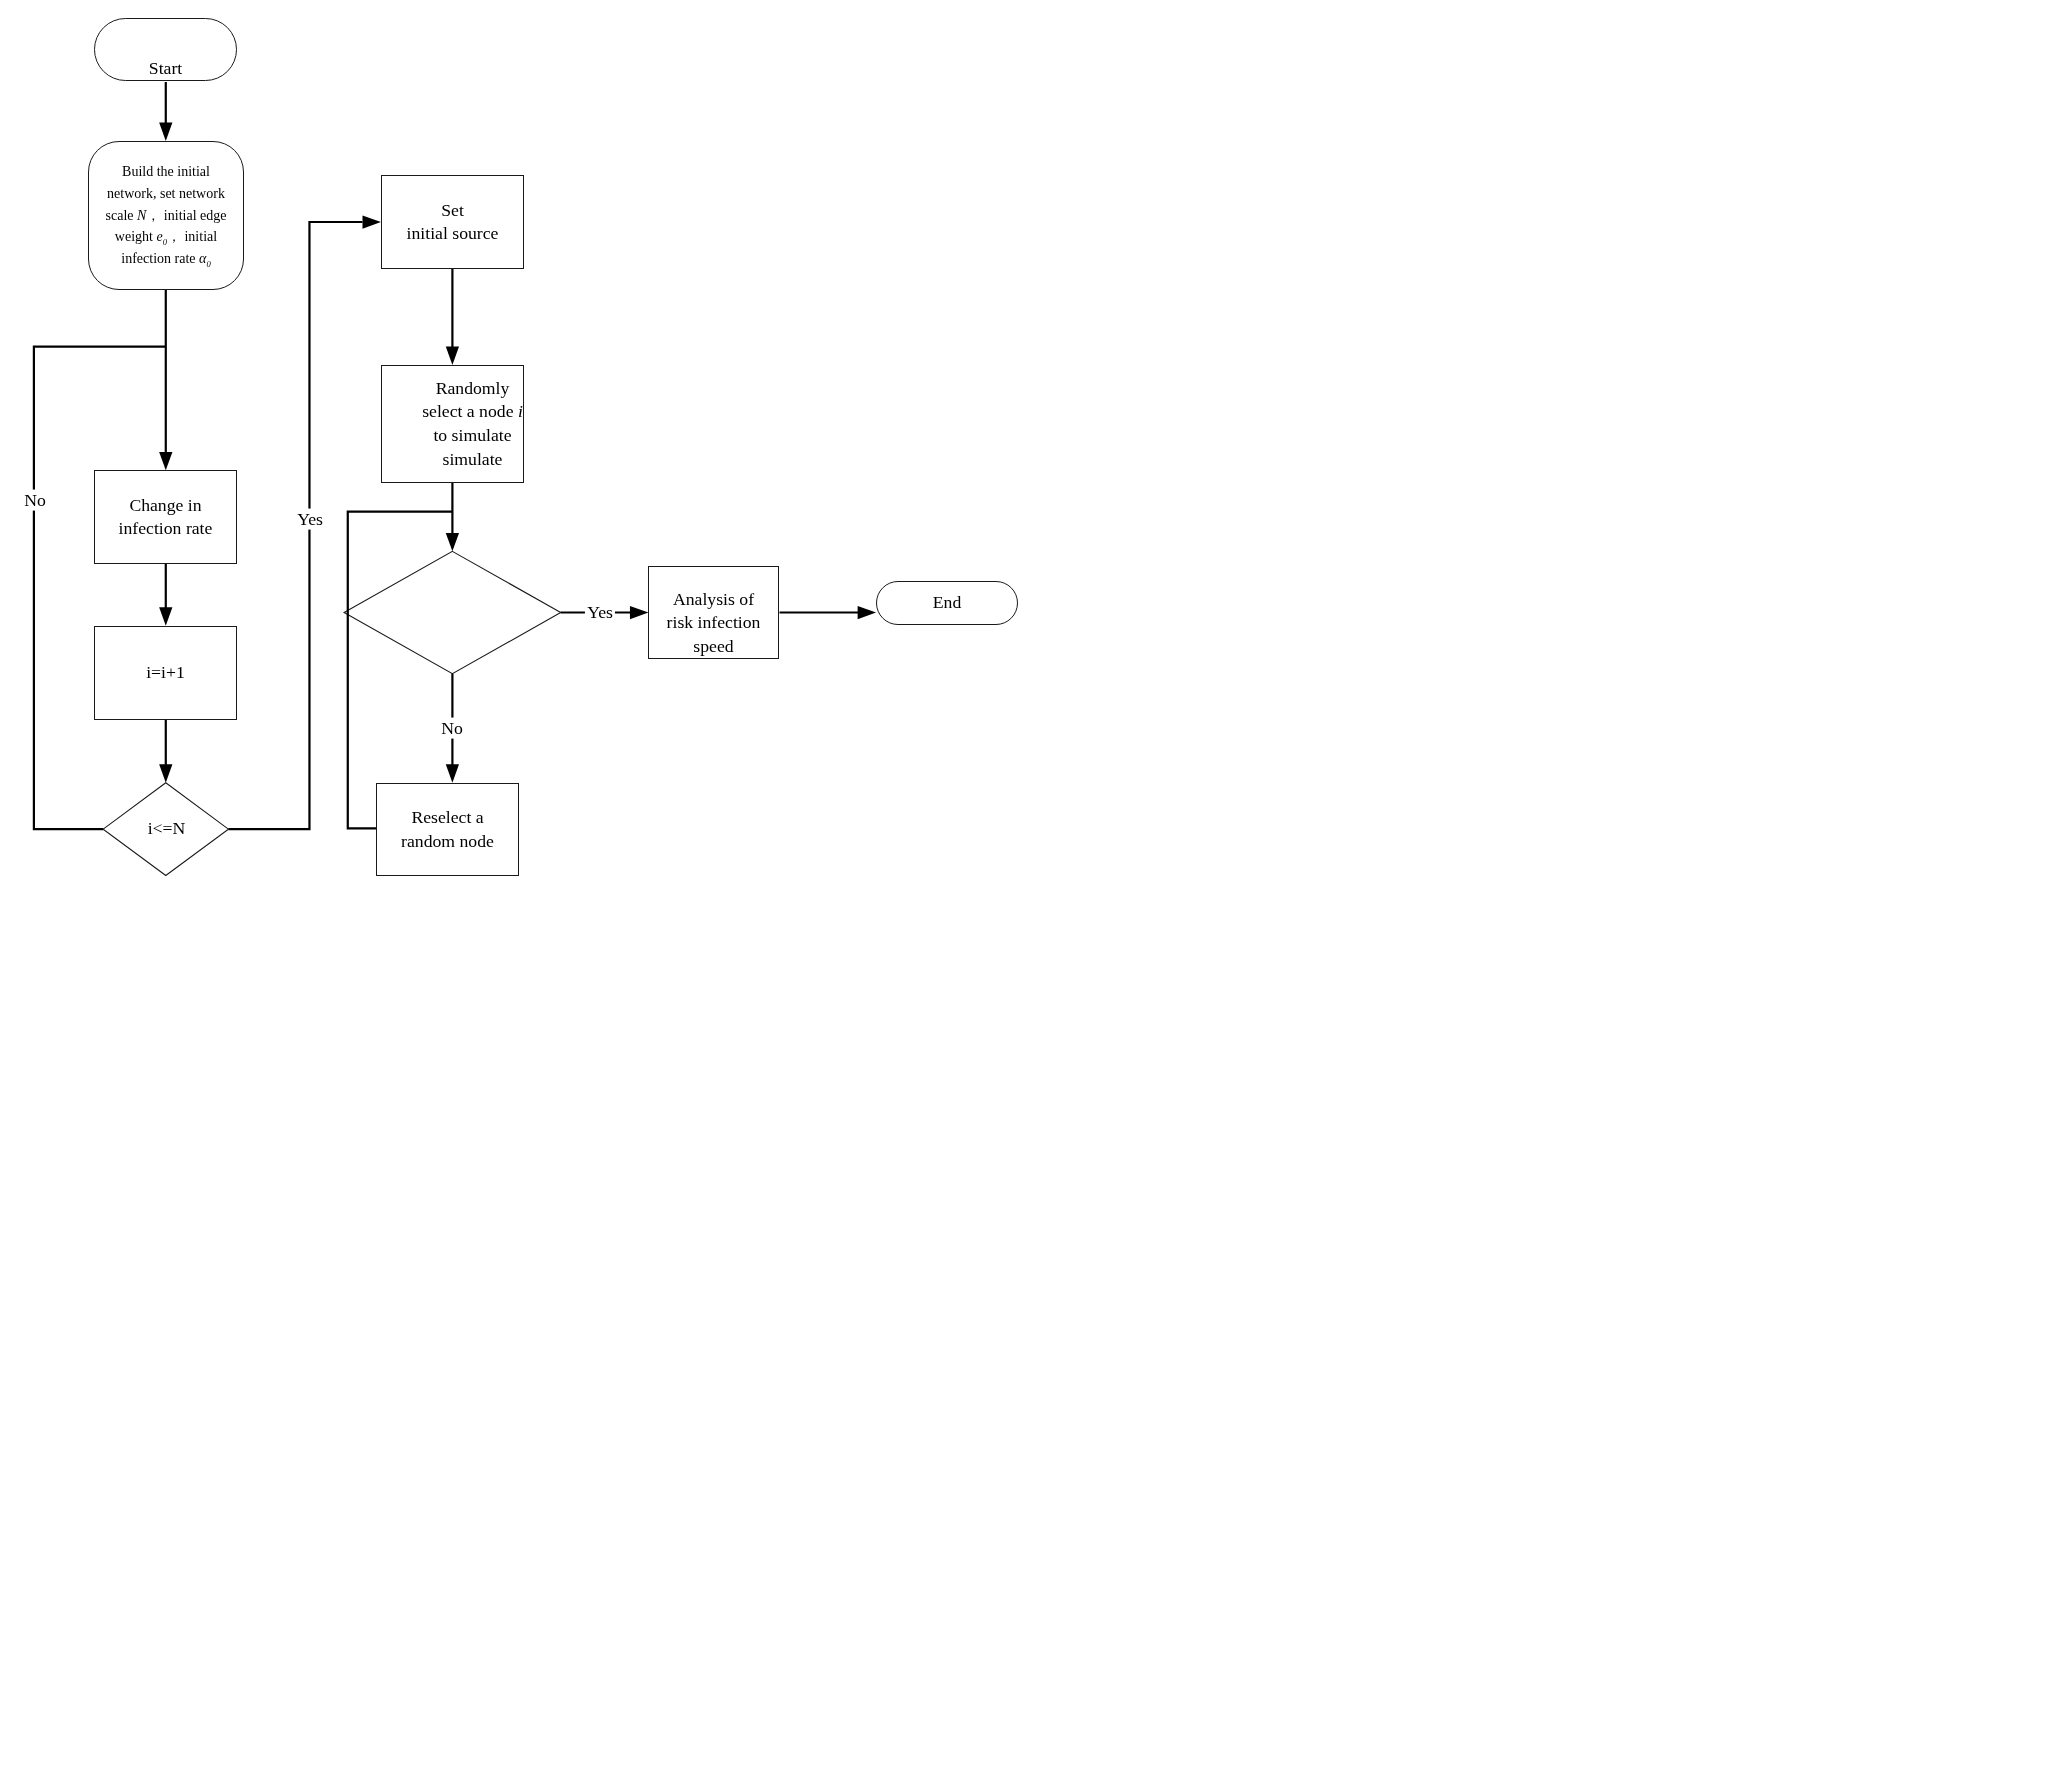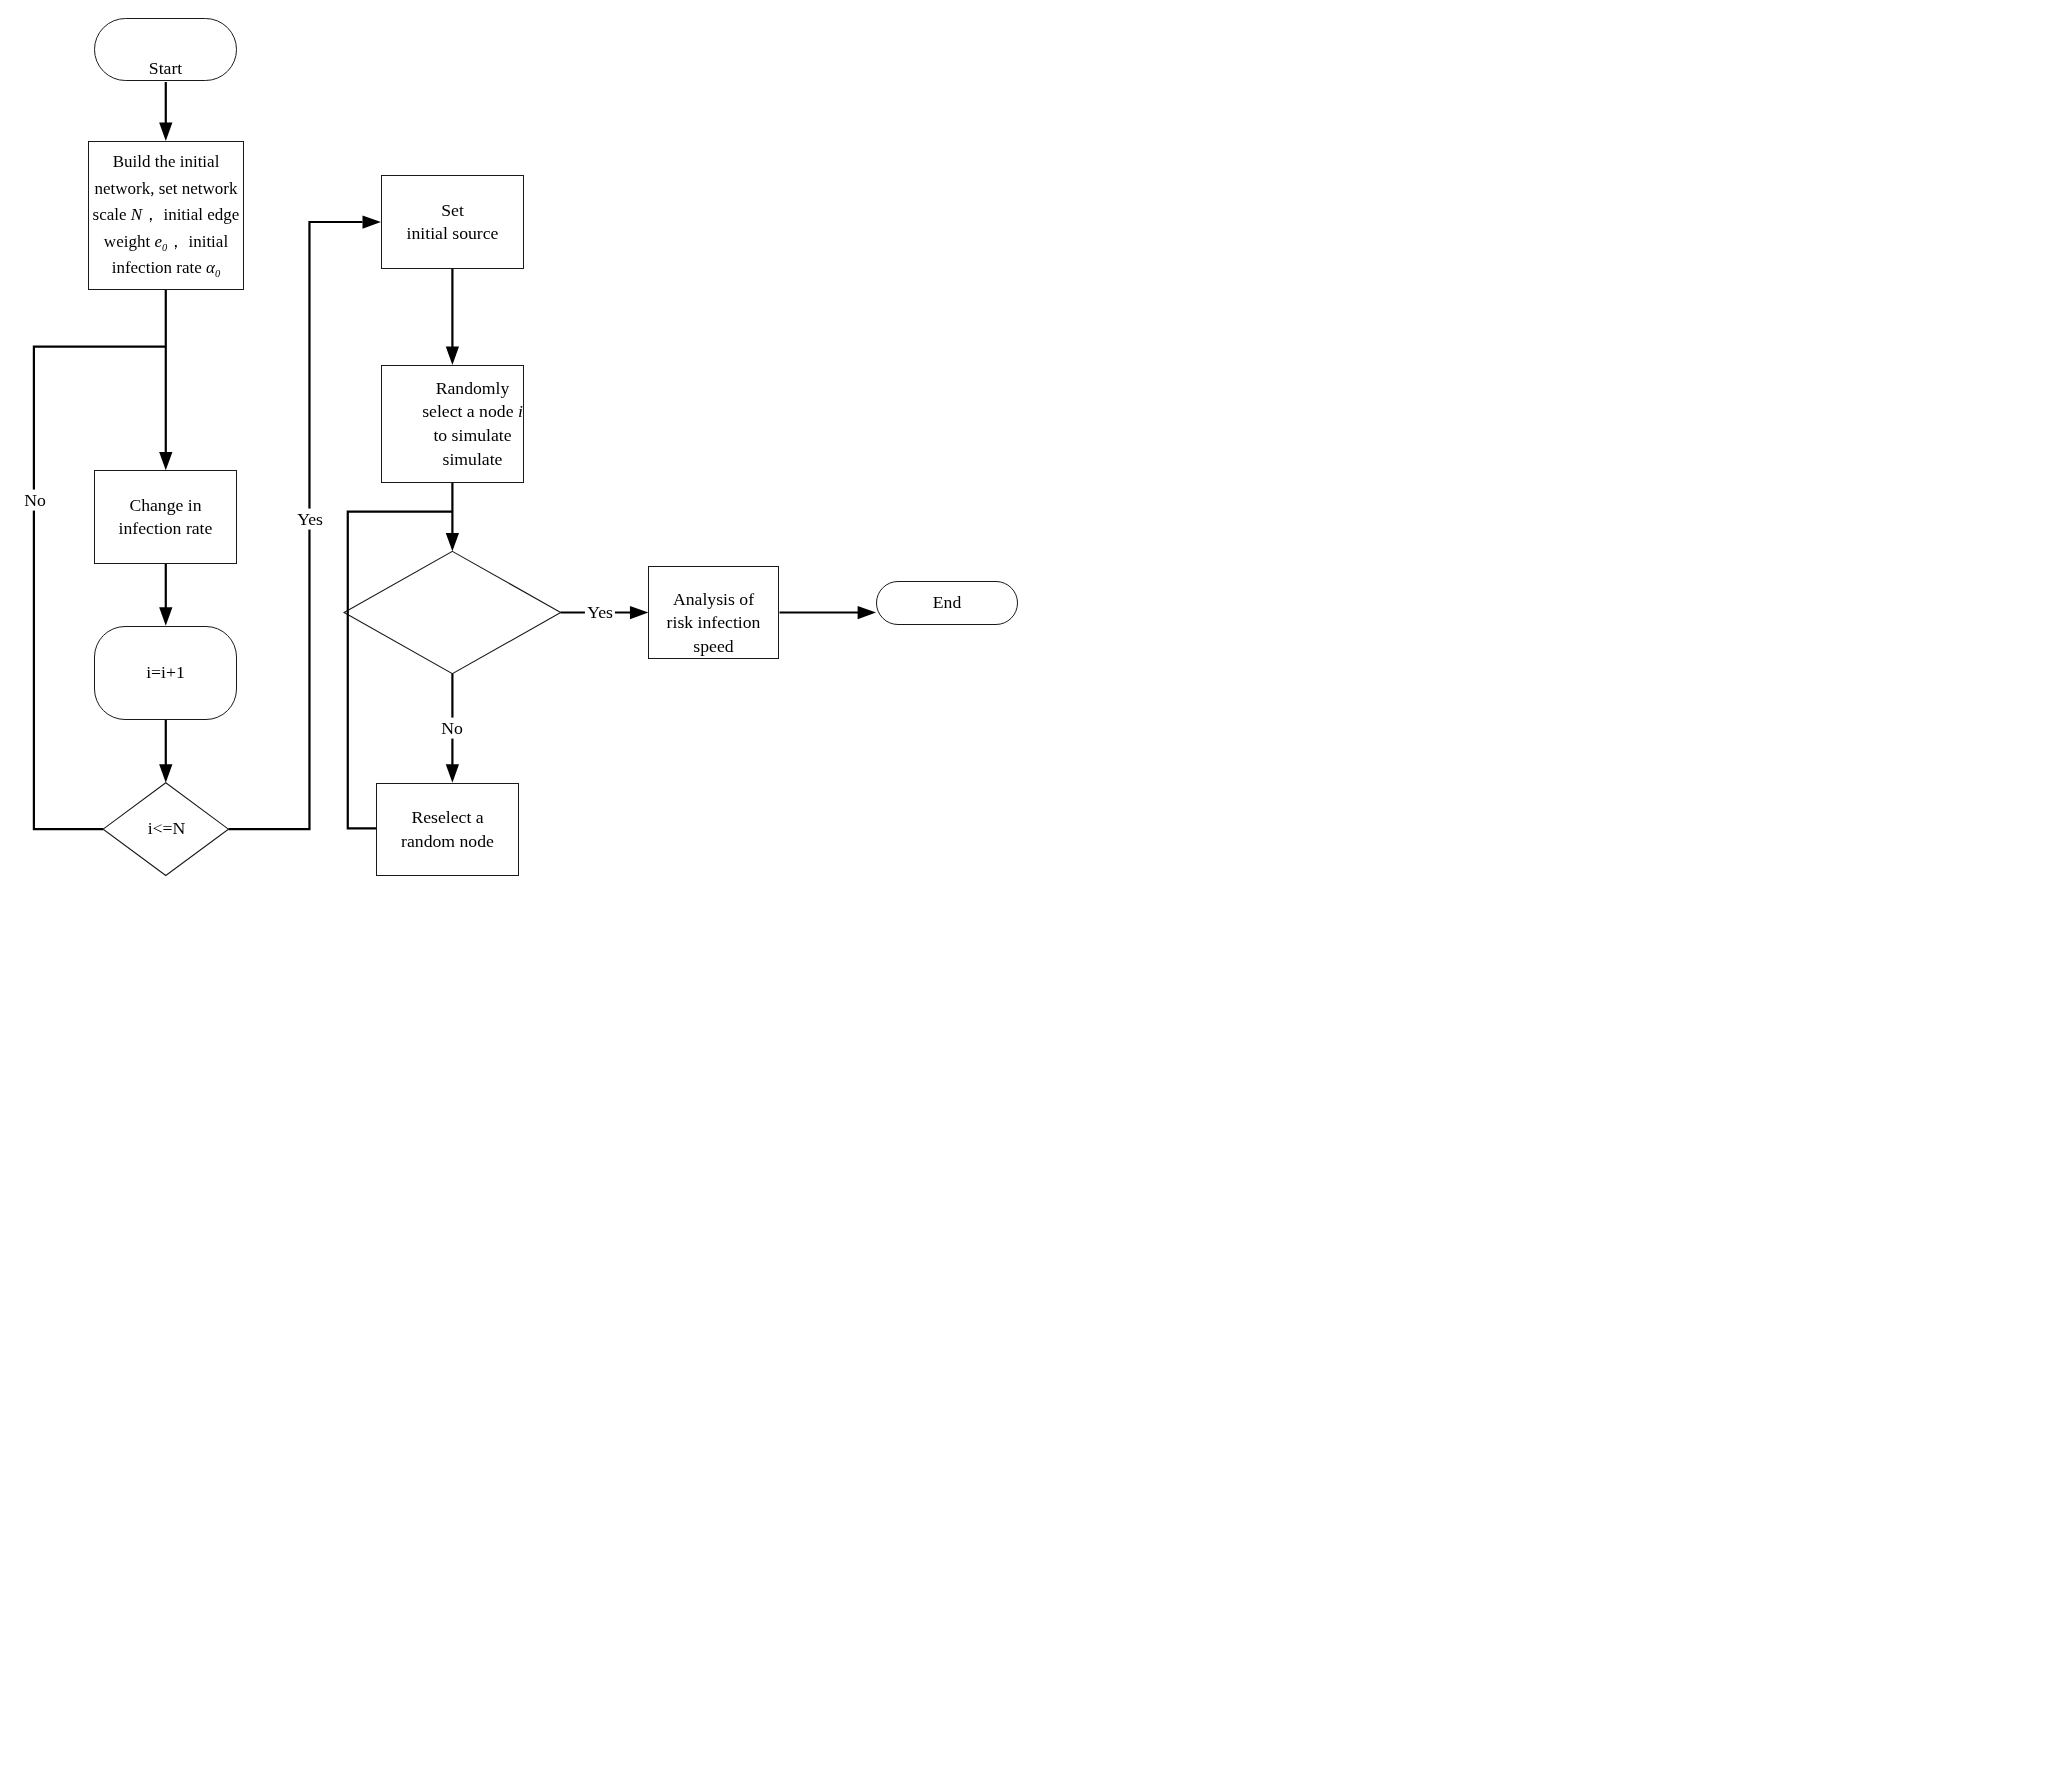--- a/index.html
+++ b/index.html
@@ -24,21 +24,21 @@
     text-align:center;font-size:17.7px;line-height:1.32;background:transparent;pointer-events:none;
   }
   .pre{white-space:pre-wrap;}
   .line{display:block;white-space:nowrap;}
   .it{font-style:italic;}
   sub{font-size:0.62em;line-height:0;}
   .edge-label{
     position:absolute;z-index:3;transform:translate(-50%,-50%);
     background:#ffffff;font-size:17.7px;padding:0.7px 2.2px;line-height:1.1;
   }
-  .node-build{font-size:17px;line-height:1.56;}
+  .node-build{font-size:14px;line-height:1.56;border-radius:31px;}
   .node-random{line-height:1.33;}
 </style>
 </head>
 <body>
 
 <div class="canvas">
 
   <svg class="wires" width="1033" height="892" viewBox="0 0 1402 1210">
 
     <polygon points="225,1062 310,1125 225,1188 140,1125" fill="#ffffff" stroke="#1a1a1a" stroke-width="1.5"></polygon>
@@ -91,21 +91,21 @@
       <span class="line"><span>weight </span><span class="it">e</span><sub class="it">0</sub><span>， initial</span></span>
       <span class="line"><span>infection rate </span><span class="it">α</span><sub class="it">0</sub></span>
     </div>
   </div>
 
   <div class="node" style="left:94px;top:470px;width:143px;height:94px;">
     <span class="pre">Change in
 infection rate</span>
   </div>
 
-  <div class="node" style="left:94px;top:626px;width:143px;height:94px;border-radius:31px;">
+  <div class="node" style="left:94px;top:626px;width:143px;height:94px;">
     <span>i=i+1</span>
   </div>
 
   <div class="dtext" style="left:111px;top:807px;width:111px;height:44px;">
     <span>i&lt;=N</span>
   </div>
 
   <div class="node" style="left:381px;top:175px;width:143px;height:94px;">
     <span class="pre">Set
 initial source</span>

